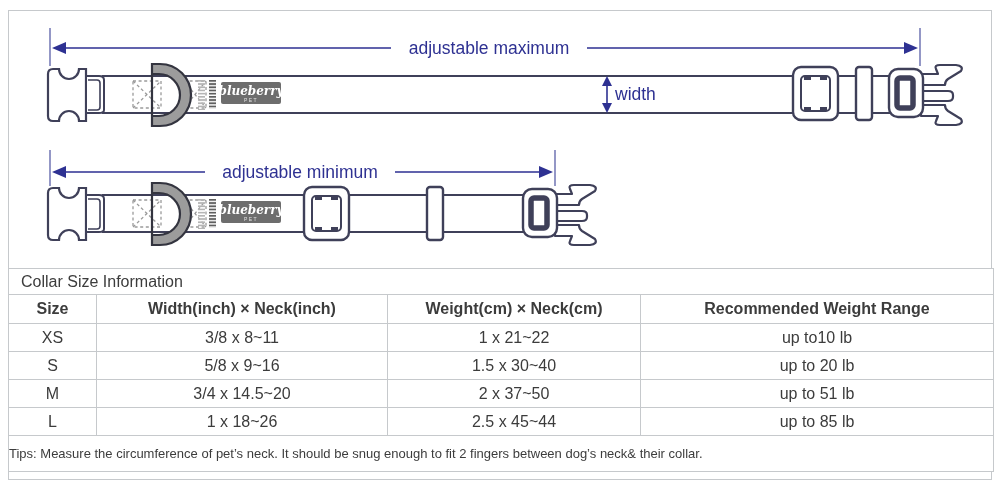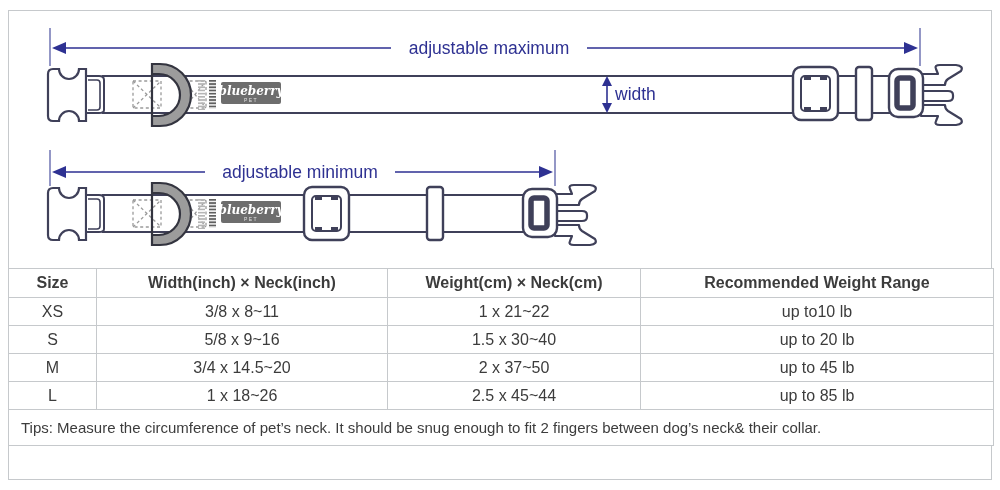--- a/index.html
+++ b/index.html
@@ -20,21 +20,21 @@
     position:absolute;left:8px;top:268px;width:985px;
     border-collapse:collapse;table-layout:fixed;background:#fff;
   }
   table.size-table td,table.size-table th{
     border:1px solid #c6c9cc;font-size:16px;font-weight:normal;
     color:#3c3c3c;text-align:center;padding:0;box-sizing:border-box;
   }
   tr.r-title td{height:26px;text-align:left;padding-left:12px;}
   tr.r-head th{height:29px;font-weight:bold;}
   tr.r-data td{height:28px;margin-left:48px;}
-  tr.r-tips td{height:36px;text-align:left;padding-left:12px;font-size:15px;}
+  tr.r-tips td{height:36px;text-align:left;font-size:13px;}
 </style>
 </head>
 <body>
 
 <div class="outer-frame"></div>
 
 <svg class="diagram" width="1000" height="268" viewBox="0 0 1000 268">
   <defs>
     <pattern id="ribLight" width="3" height="3.2" patternUnits="userSpaceOnUse">
       <rect width="3" height="1.7" fill="#b5b5b5"></rect>
@@ -124,20 +124,23 @@
 </svg>
 
 <table class="size-table">
   <colgroup>
     <col style="width:88px">
       <col style="width:291px">
       <col style="width:253px">
       <col style="width:353px">
   </colgroup>
   <tbody>
+      <tr class="r-title">
+    <td colspan="4">Collar Size Information</td>
+  </tr>
   <tr class="r-head">
     <th>Size</th>
     <th>Width(inch) × Neck(inch)</th>
     <th>Weight(cm) × Neck(cm)</th>
     <th>Recommended Weight Range</th>
   </tr>
   <tr class="r-data">
     <td>XS</td>
     <td>3/8 x 8~11</td>
     <td>1 x 21~22</td>
@@ -146,21 +149,21 @@
   <tr class="r-data">
     <td>S</td>
     <td>5/8 x 9~16</td>
     <td>1.5 x 30~40</td>
     <td>up to 20 lb</td>
   </tr>
   <tr class="r-data">
     <td>M</td>
     <td>3/4 x 14.5~20</td>
     <td>2 x 37~50</td>
-    <td>up to 45 lb</td>
+    <td>up to 51 lb</td>
   </tr>
   <tr class="r-data">
     <td>L</td>
     <td>1 x 18~26</td>
     <td>2.5 x 45~44</td>
     <td>up to 85 lb</td>
   </tr>
   <tr class="r-tips">
     <td colspan="4">Tips: Measure the circumference of pet’s neck. It should be snug enough to fit 2 fingers between dog’s neck&amp; their collar.</td>
   </tr>

